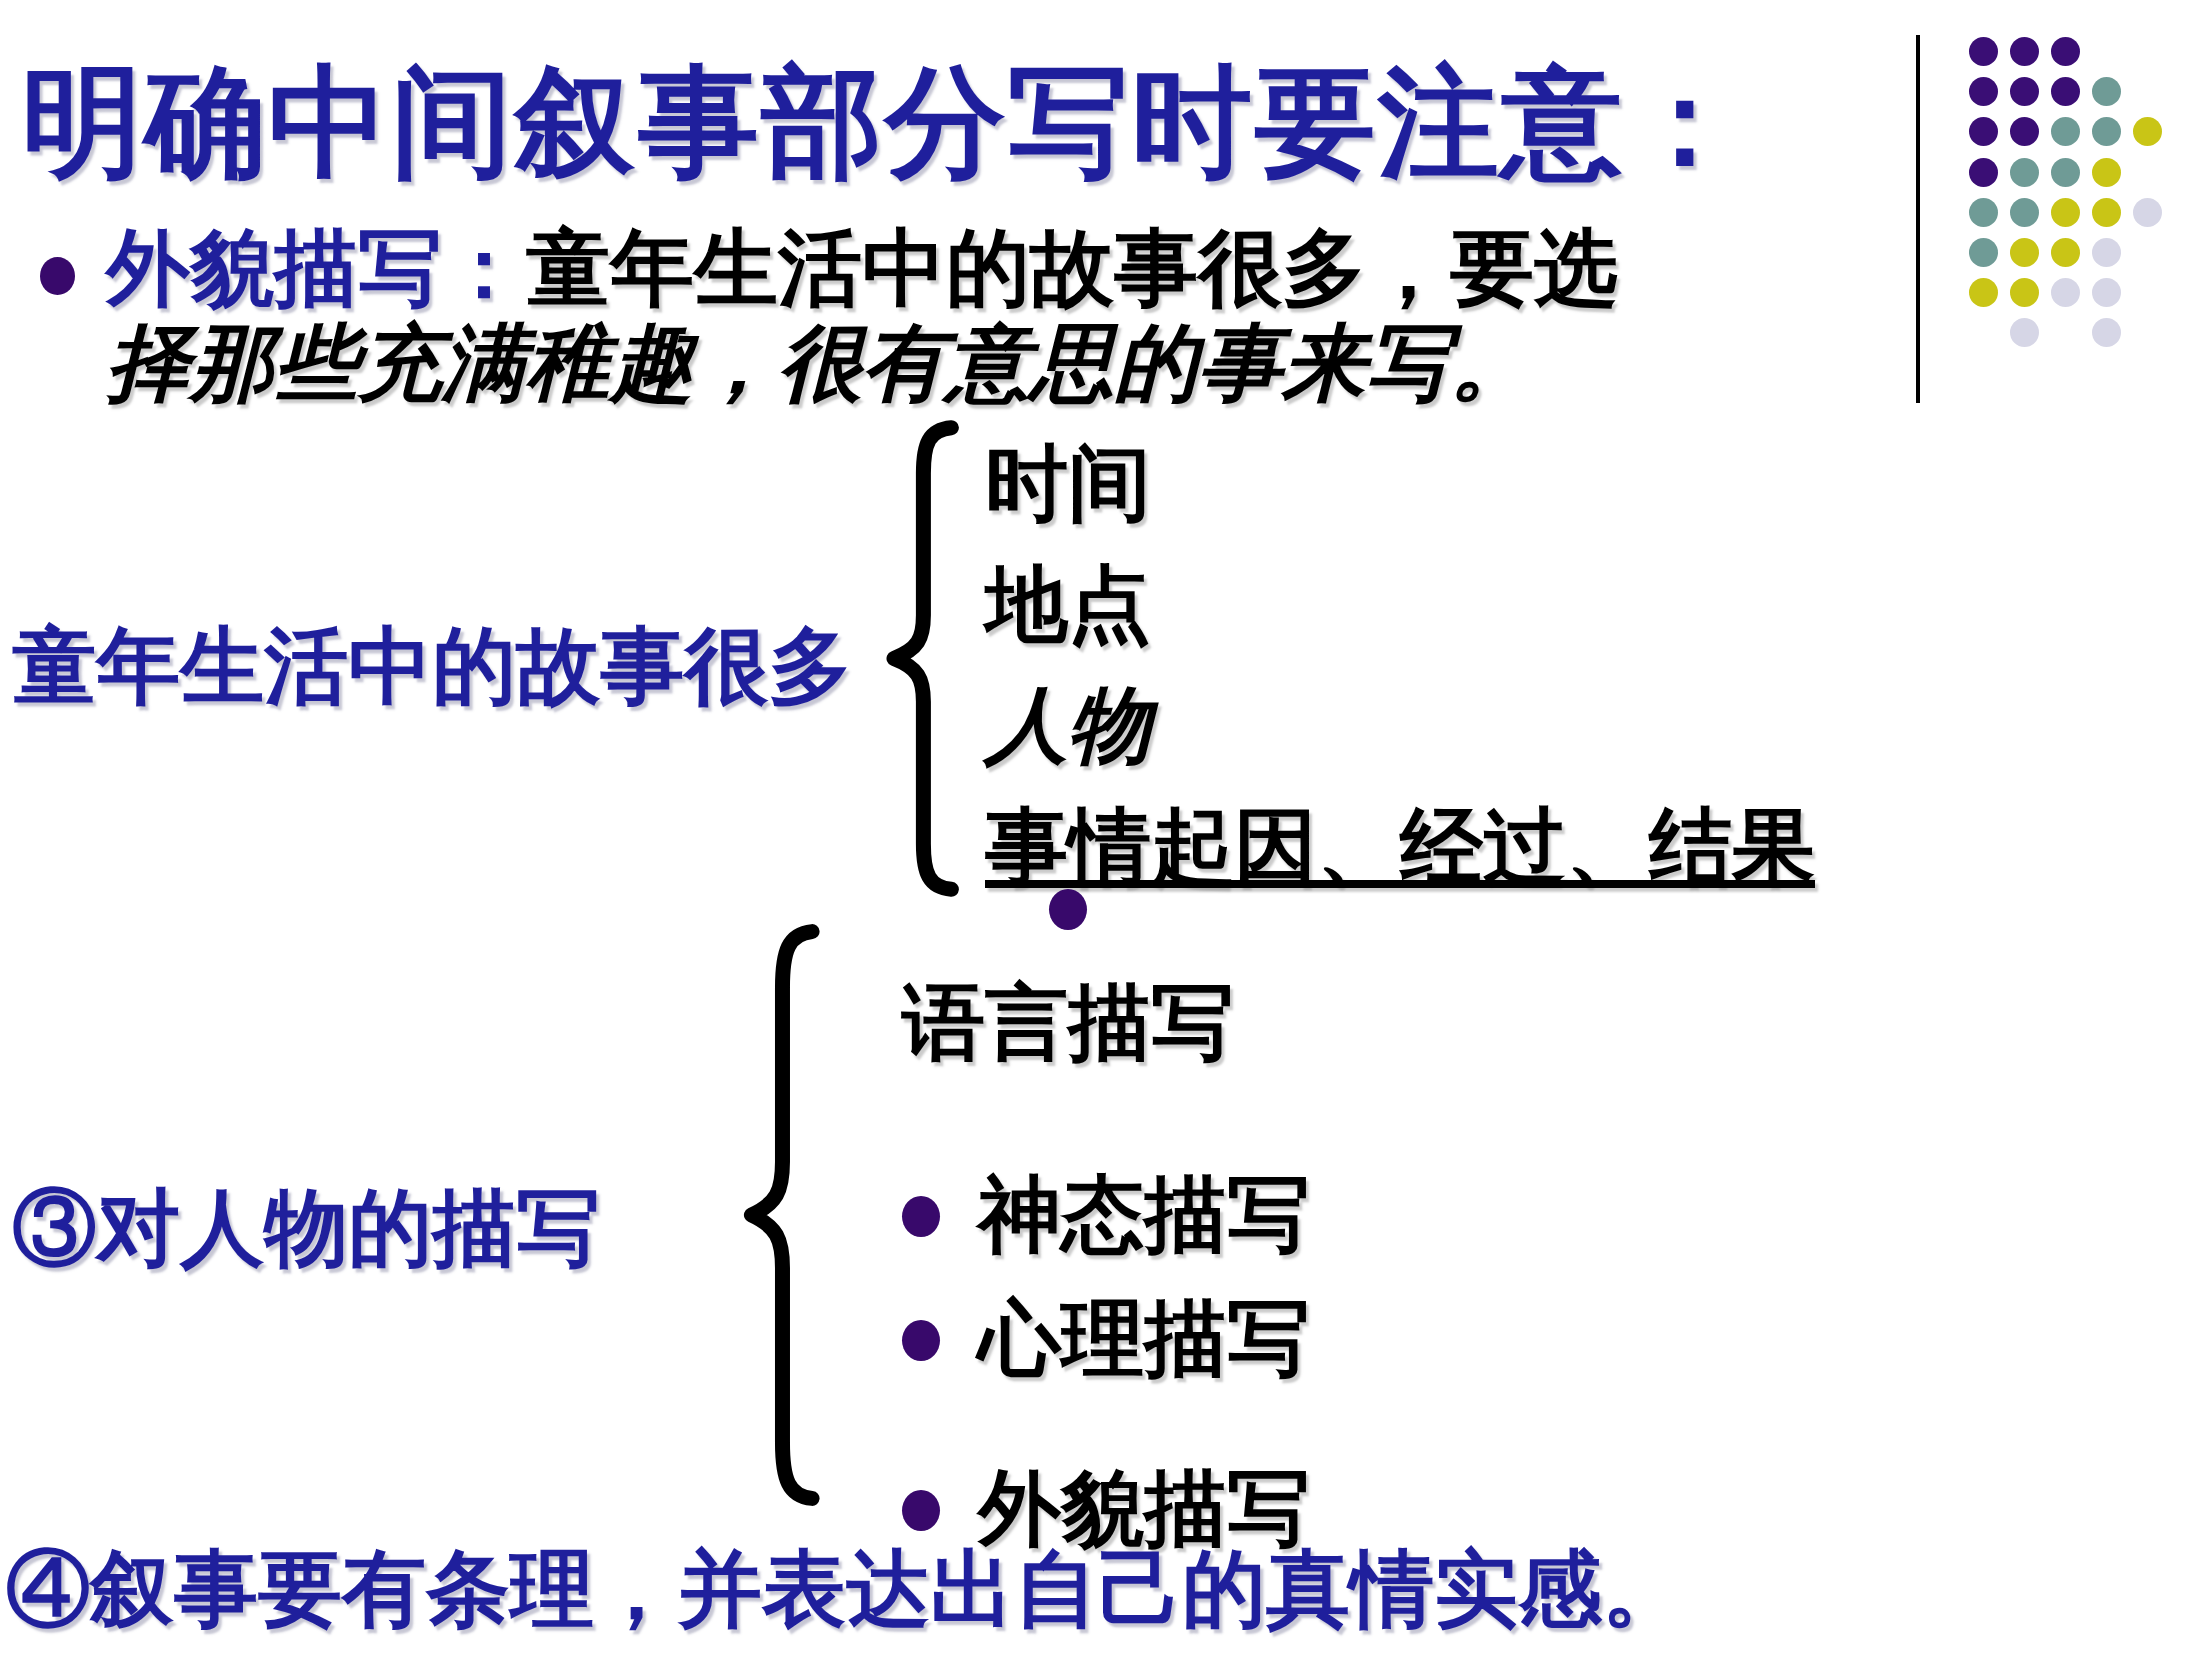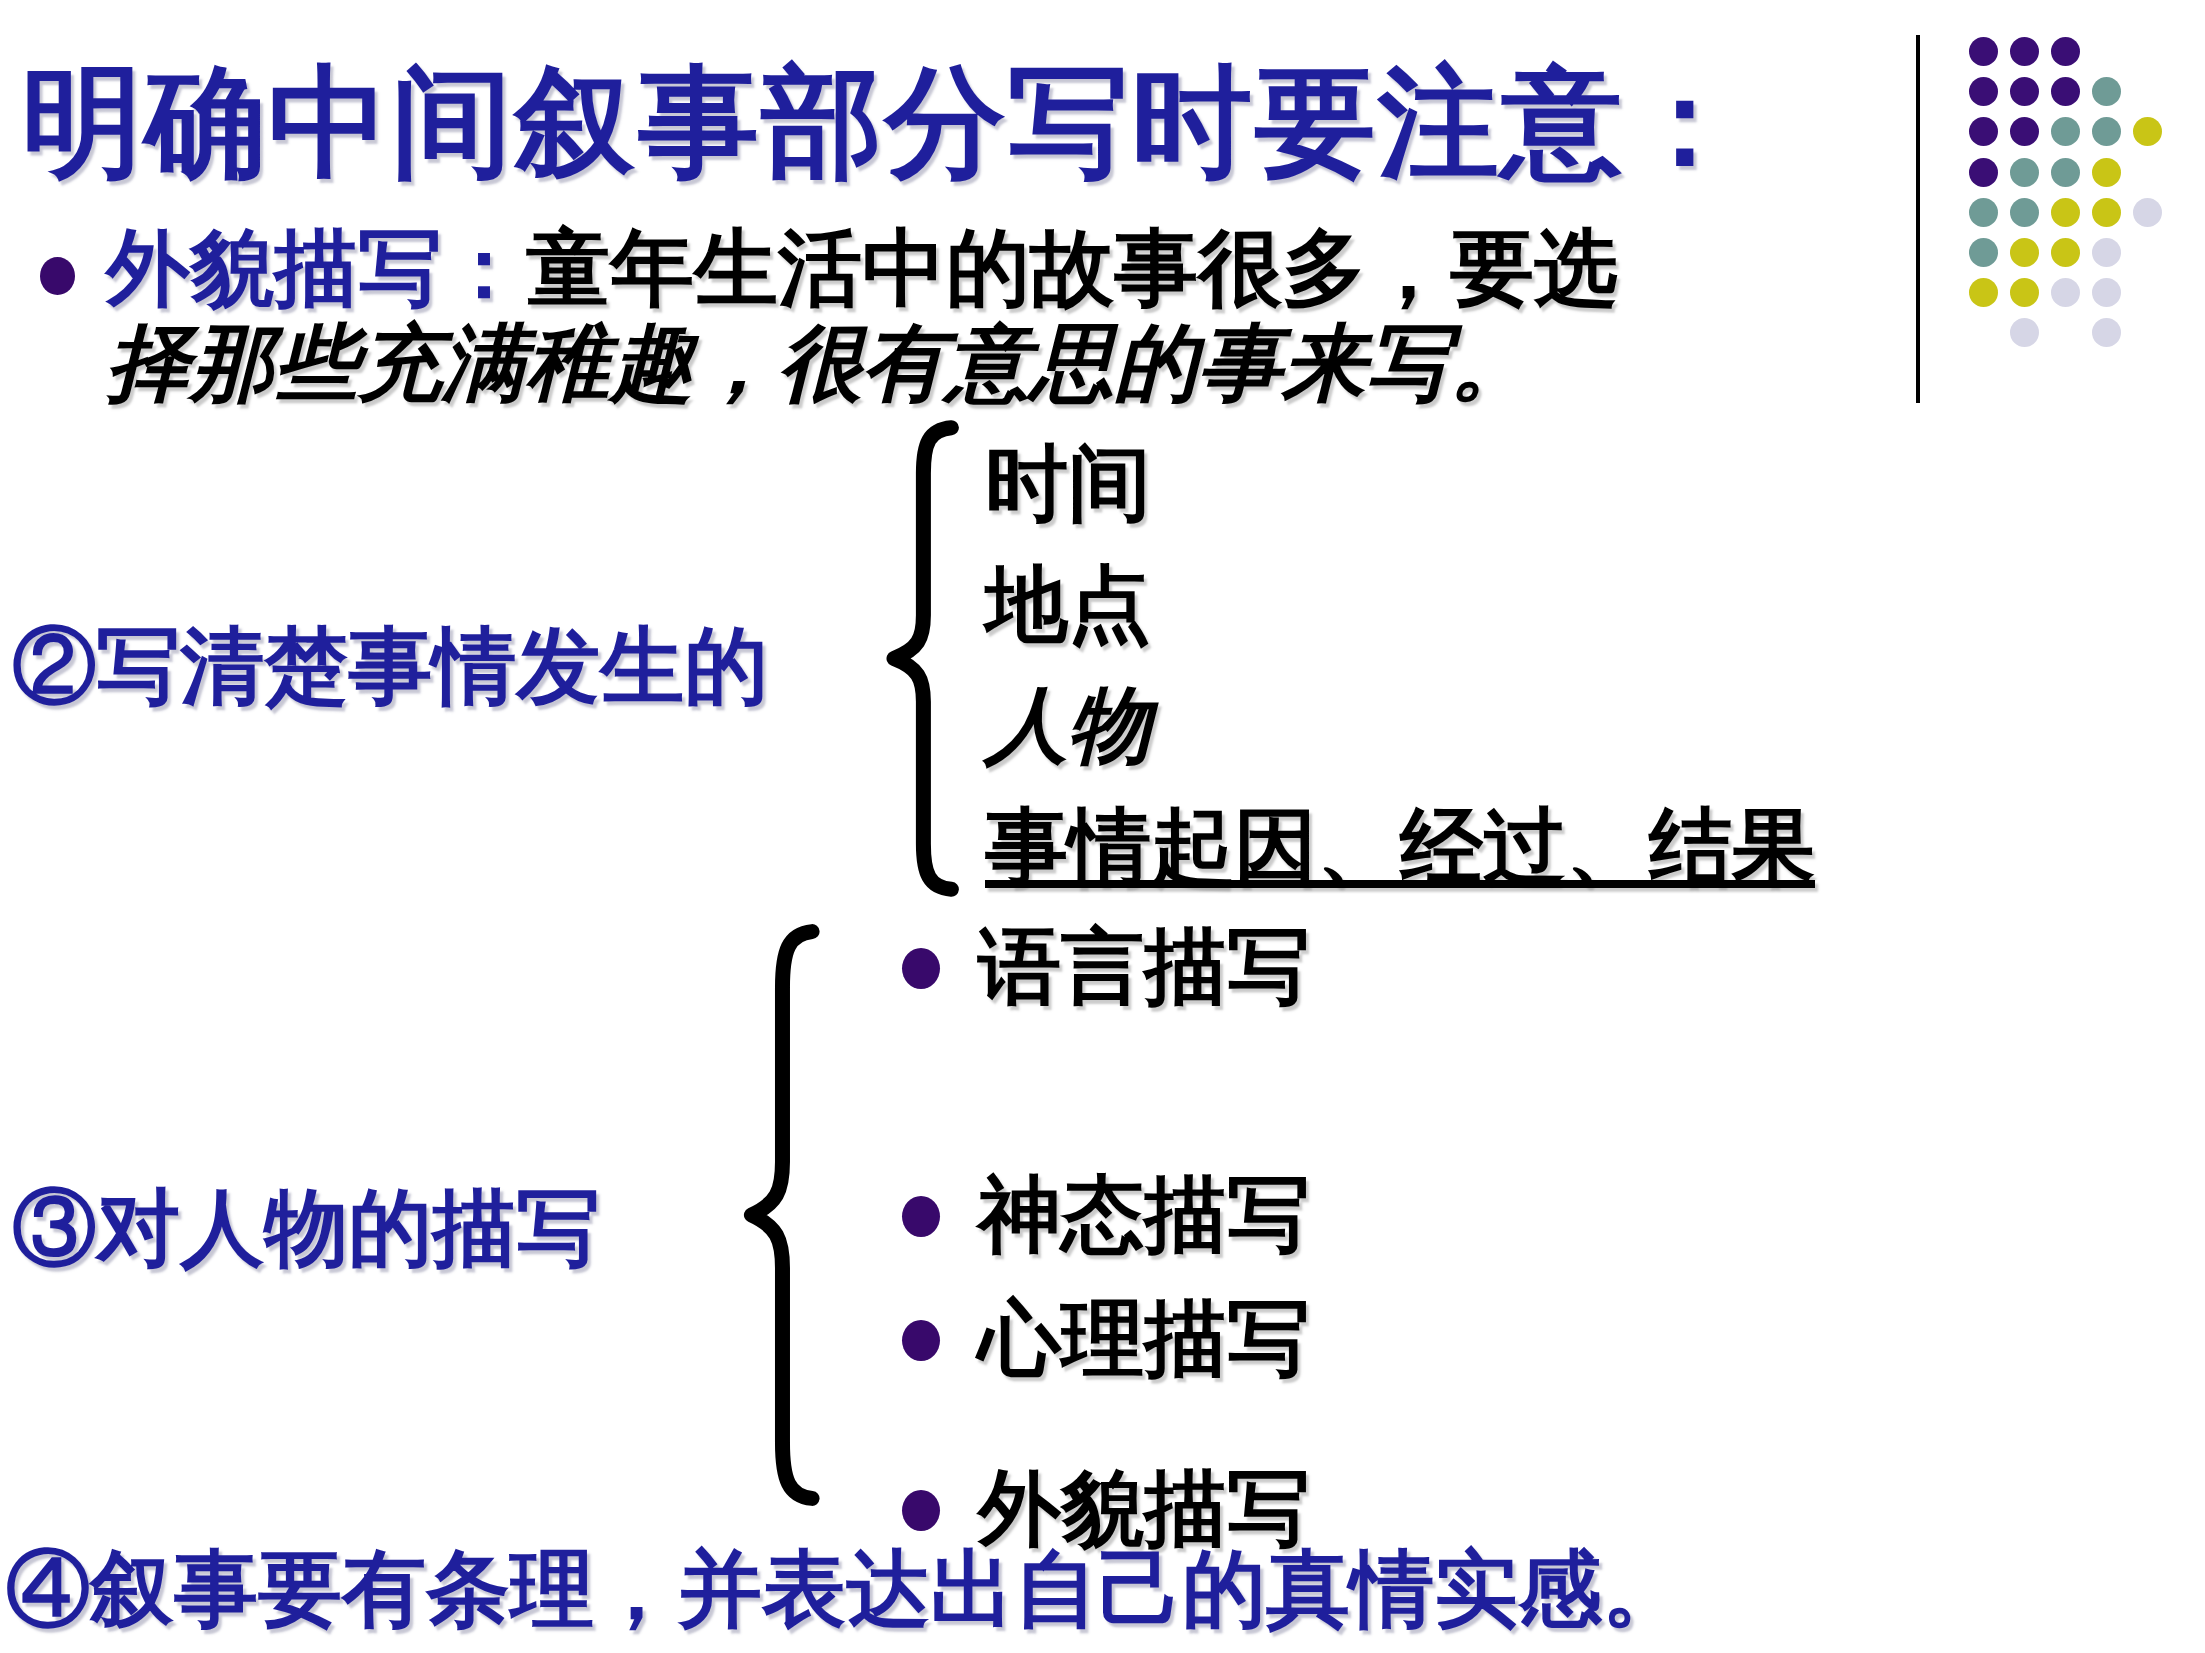--- a/index.html
+++ b/index.html
@@ -48,21 +48,21 @@
   .fact{left:985px;font-size:83px;white-space:nowrap;}
   .fact-0{top:429px;}
   .fact-1{top:550px;}
   .fact-2{top:671px;font-style:italic;}
   .fact-3{top:792px;text-decoration:underline;}
   .desc-row{
     left:902px;height:92px;
     display:flex;align-items:center;gap:38px;
     white-space:nowrap;
   }
-  .desc-0{top:922px;}
+  .desc-0{top:889px;flex-direction:column;}
   .desc-1{top:1046px;}
   .desc-2{top:1170px;}
   .desc-3{top:1294px;}
   .desc-4{top:1464px;align-items:center;}
   .desc-dot{
     width:38px;height:41px;flex:0 0 auto;
     border-radius:50%;
     background:var(--bullet);
   }
   .desc-text{font-size:83px;}
@@ -113,21 +113,21 @@
       <span class="dot" style="left: 41px; top: 281px; background: rgb(214, 214, 230);"></span>
       <span class="dot" style="left: 123px; top: 281px; background: rgb(214, 214, 230);"></span>
     </div>
 
   <span class="abs lead-dot"></span>
   <div class="abs p1-line p1-line1">
     <span class="blue">外貌描写：</span><span class="black">童年生活中的故事很多，要选</span>
   </div>
   <div class="abs p1-line p1-line2 black">择那些充满稚趣，很有意思的事来写。</div>
 
-  <div class="abs p2-label blue">②写清楚事情发生的</div>
+  <div class="abs p2-label blue">童年生活中的故事很多</div>
   <svg class="abs brace brace1" viewBox="0 0 100 1000" preserveAspectRatio="none" aria-hidden="true">
     <path d="M 92 8 C 60 12, 52 42, 52 105 L 52 408 C 52 458, 44 480, 10 500 C 44 520, 52 542, 52 592 L 52 895 C 52 958, 60 988, 92 992"></path>
   </svg>
   <div class="abs fact fact-0 black">时间</div>
   <div class="abs fact fact-1 black">地点</div>
   <div class="abs fact fact-2 black">人物</div>
   <div class="abs fact fact-3 black">事情起因、经过、结果</div>
 
   <div class="abs p3-label blue">③对人物的描写</div>
   <svg class="abs brace brace2" viewBox="0 0 100 1000" preserveAspectRatio="none" aria-hidden="true">

